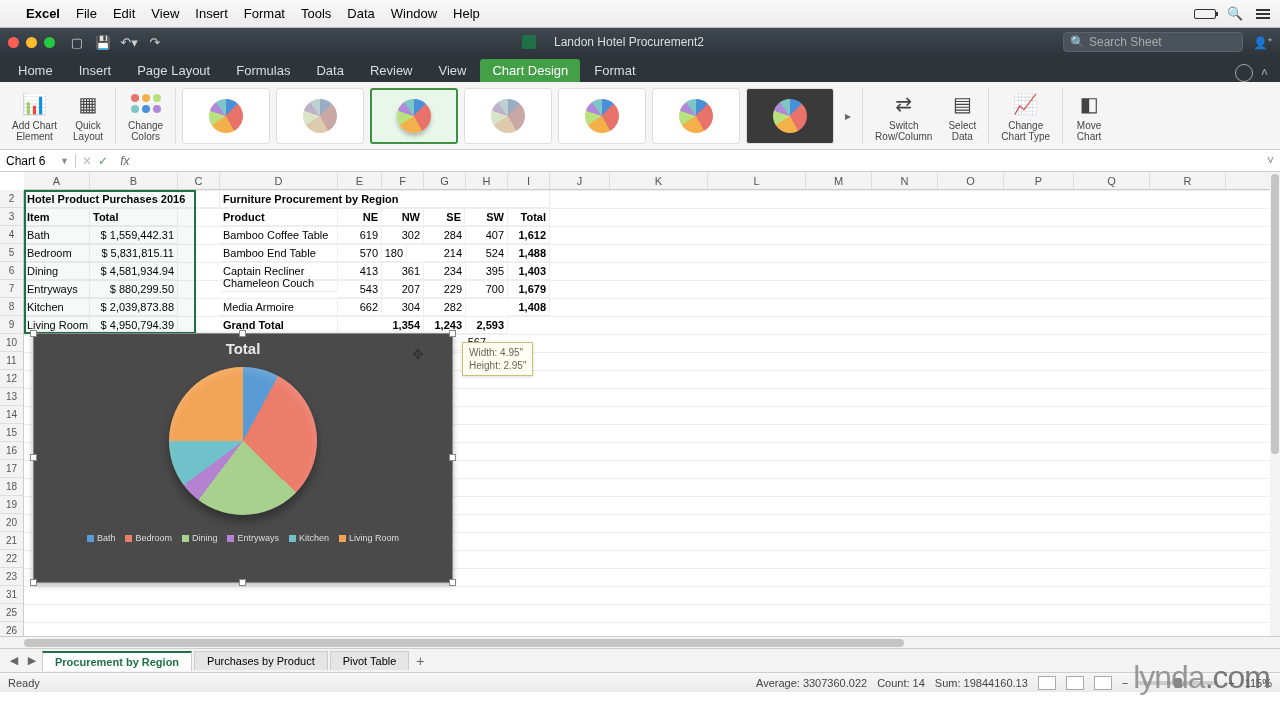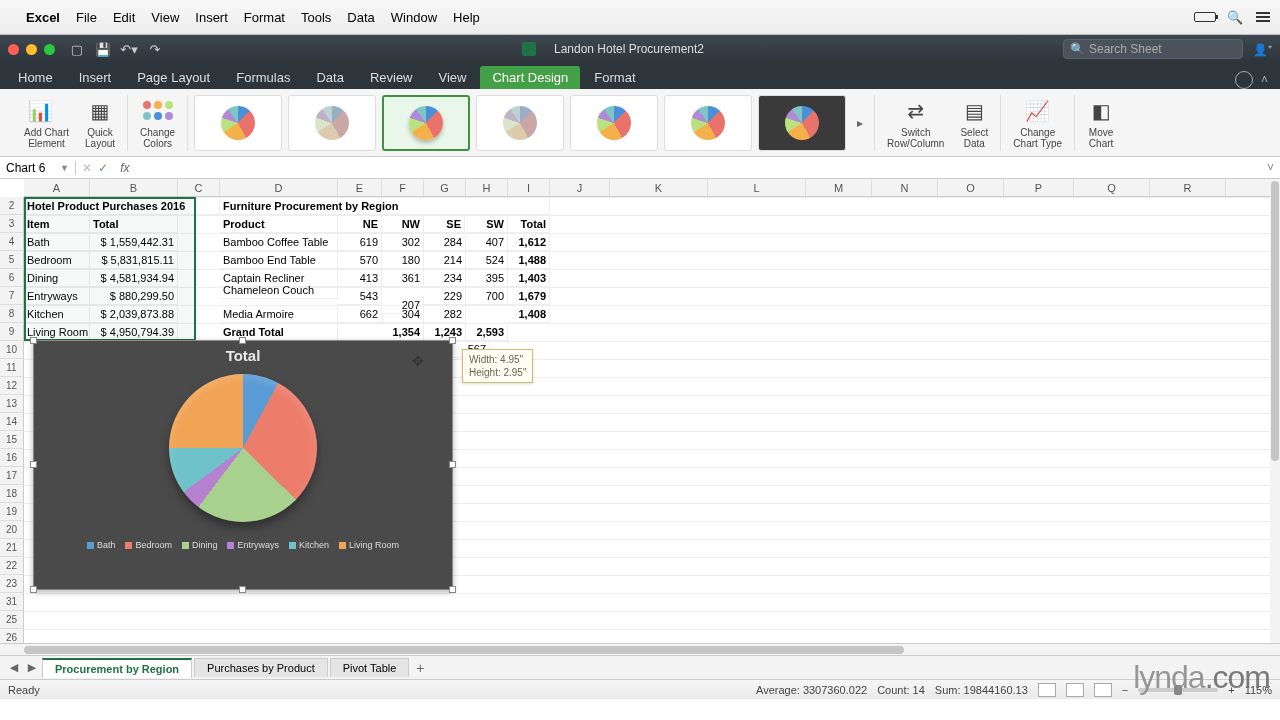--- a/index.html
+++ b/index.html
@@ -1,19 +1,19 @@
 <!DOCTYPE html>
 <html><head>
 <meta charset="utf-8">
 <style>
 * { box-sizing: border-box; margin: 0; padding: 0; font-family: -apple-system, "Helvetica Neue", Arial, sans-serif; }
 body { background: #fff; width: 1280px; height: 720px; overflow: hidden; font-size: 12px; position: relative; }
 
 
-.menubar { height: 35px; background: linear-gradient(#f8f8f8,#ececec); border-bottom: 1px solid #bbb; display: flex; align-items: center; padding: 0 10px; gap: 16px; font-size: 13px; }
+.menubar { height: 28px; background: linear-gradient(#f8f8f8,#ececec); border-bottom: 1px solid #bbb; display: flex; align-items: center; padding: 0 10px; gap: 16px; font-size: 13px; }
 .menubar .apple { font-size: 14px; }
 .menubar .appname { font-weight: 600; }
 .menubar .right { margin-left: auto; display:flex; gap:12px; align-items:center;}
 .battery { display:inline-block; width:22px; height:10px; border:1px solid #333; border-radius:2px; position:relative;}
 .battery::after{content:"";position:absolute;right:-3px;top:2px;width:2px;height:4px;background:#333;}
 .hamburger { display:flex; flex-direction:column; gap:2px;}
 .hamburger span{display:block;width:14px;height:2px;background:#333;}
 
 
 .titlebar { height: 28px; background: linear-gradient(#3f4850,#2d343a); display:flex; align-items:center; padding:0 8px; color:#ddd; font-size:12px;}
@@ -170,21 +170,21 @@
   <div class="rtab">Format</div>
   <div class="ribbon-right">
     <span class="smiley"></span>
     <span style="color:#aaa;">˄</span>
   </div>
 </div>
 
 <div class="ribbon">
   <div class="rgroup">
     <div class="icn">📊</div>
-    <div style="white-space:pre-line;margin-left:12px;">Add Chart
+    <div style="white-space:pre-line;">Add Chart
 Element</div>
   </div>
   <div class="rgroup">
     <div class="icn">▦</div>
     <div style="white-space:pre-line;">Quick
 Layout</div>
   </div>
   <div class="divider"></div>
   <div class="rgroup">
     <div class="icn">
@@ -336,33 +336,33 @@
       <div class="cell bold right" style="left: 442px; top: 18px; width: 42px;">SW</div>
       <div class="cell bold right" style="left: 484px; top: 18px; width: 42px;">Total</div>
       <div class="cell" style="left: 196px; top: 36px; width: 118px;">Bamboo Coffee Table</div>
       <div class="cell right" style="left: 314px; top: 36px; width: 44px;">619</div>
       <div class="cell right" style="left: 358px; top: 36px; width: 42px;">302</div>
       <div class="cell right" style="left: 400px; top: 36px; width: 42px;">284</div>
       <div class="cell right" style="left: 442px; top: 36px; width: 42px;">407</div>
       <div class="cell bold right" style="left: 484px; top: 36px; width: 42px;">1,612</div>
       <div class="cell" style="left: 196px; top: 54px; width: 118px;">Bamboo End Table</div>
       <div class="cell right" style="left: 314px; top: 54px; width: 44px;">570</div>
-      <div class="cell right" style="left: 358px; top: 54px; width: 42px;">180</div>
+      <div class="cell right" style="left: 341px; top: 54px; width: 42px;">180</div>
       <div class="cell right" style="left: 400px; top: 54px; width: 42px;">214</div>
       <div class="cell right" style="left: 442px; top: 54px; width: 42px;">524</div>
       <div class="cell bold right" style="left: 484px; top: 54px; width: 42px;">1,488</div>
       <div class="cell" style="left: 196px; top: 72px; width: 118px;">Captain Recliner</div>
       <div class="cell right" style="left: 314px; top: 72px; width: 44px;">413</div>
       <div class="cell right" style="left: 358px; top: 72px; width: 42px;">361</div>
       <div class="cell right" style="left: 400px; top: 72px; width: 42px;">234</div>
       <div class="cell right" style="left: 442px; top: 72px; width: 42px;">395</div>
       <div class="cell bold right" style="left: 484px; top: 72px; width: 42px;">1,403</div>
       <div class="cell" style="left: 196px; top: 84px; width: 118px;">Chameleon Couch</div>
       <div class="cell right" style="left: 314px; top: 90px; width: 44px;">543</div>
-      <div class="cell right" style="left: 358px; top: 90px; width: 42px; margin-top: 9px;">207</div>
+      <div class="cell right" style="left: 358px; top: 90px; width: 42px;">207</div>
       <div class="cell right" style="left: 400px; top: 90px; width: 42px;">229</div>
       <div class="cell right" style="left: 442px; top: 90px; width: 42px;">700</div>
       <div class="cell bold right" style="left: 484px; top: 90px; width: 42px;">1,679</div>
       <div class="cell" style="left: 196px; top: 108px; width: 118px;">Media Armoire</div>
       <div class="cell right" style="left: 314px; top: 108px; width: 44px;">662</div>
       <div class="cell right" style="left: 358px; top: 108px; width: 42px;">304</div>
       <div class="cell right" style="left: 400px; top: 108px; width: 42px;">282</div>
       <div class="cell right" style="left: 424px; top: 108px; width: 42px; margin-top: 35px;">567</div>
       <div class="cell bold right" style="left: 484px; top: 108px; width: 42px;">1,408</div>
       <div class="cell bold" style="left: 196px; top: 126px; width: 118px;">Grand Total</div>

